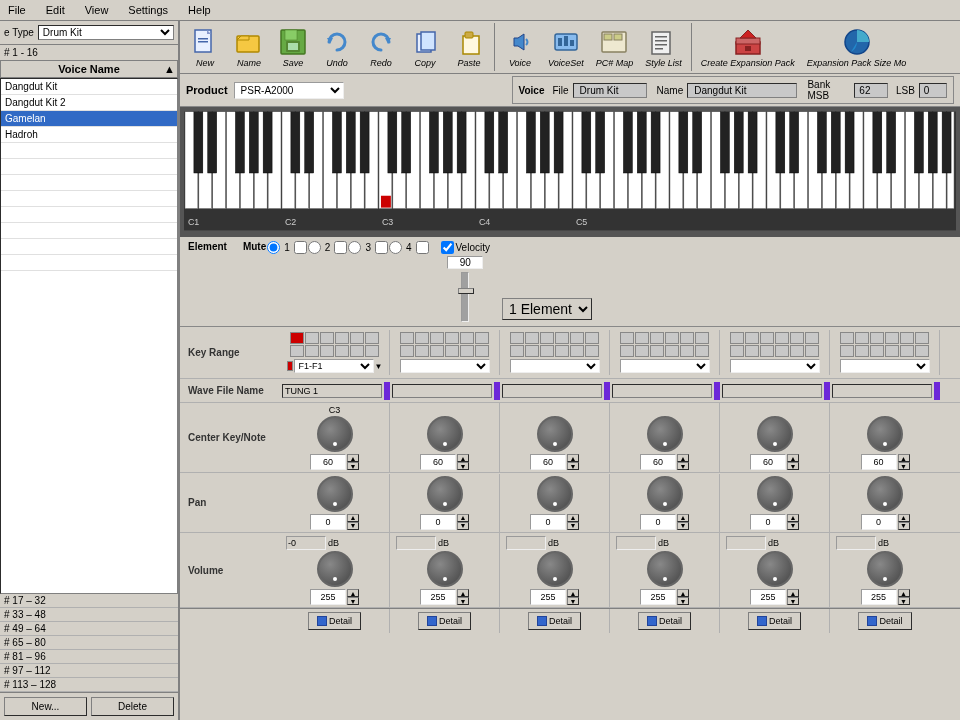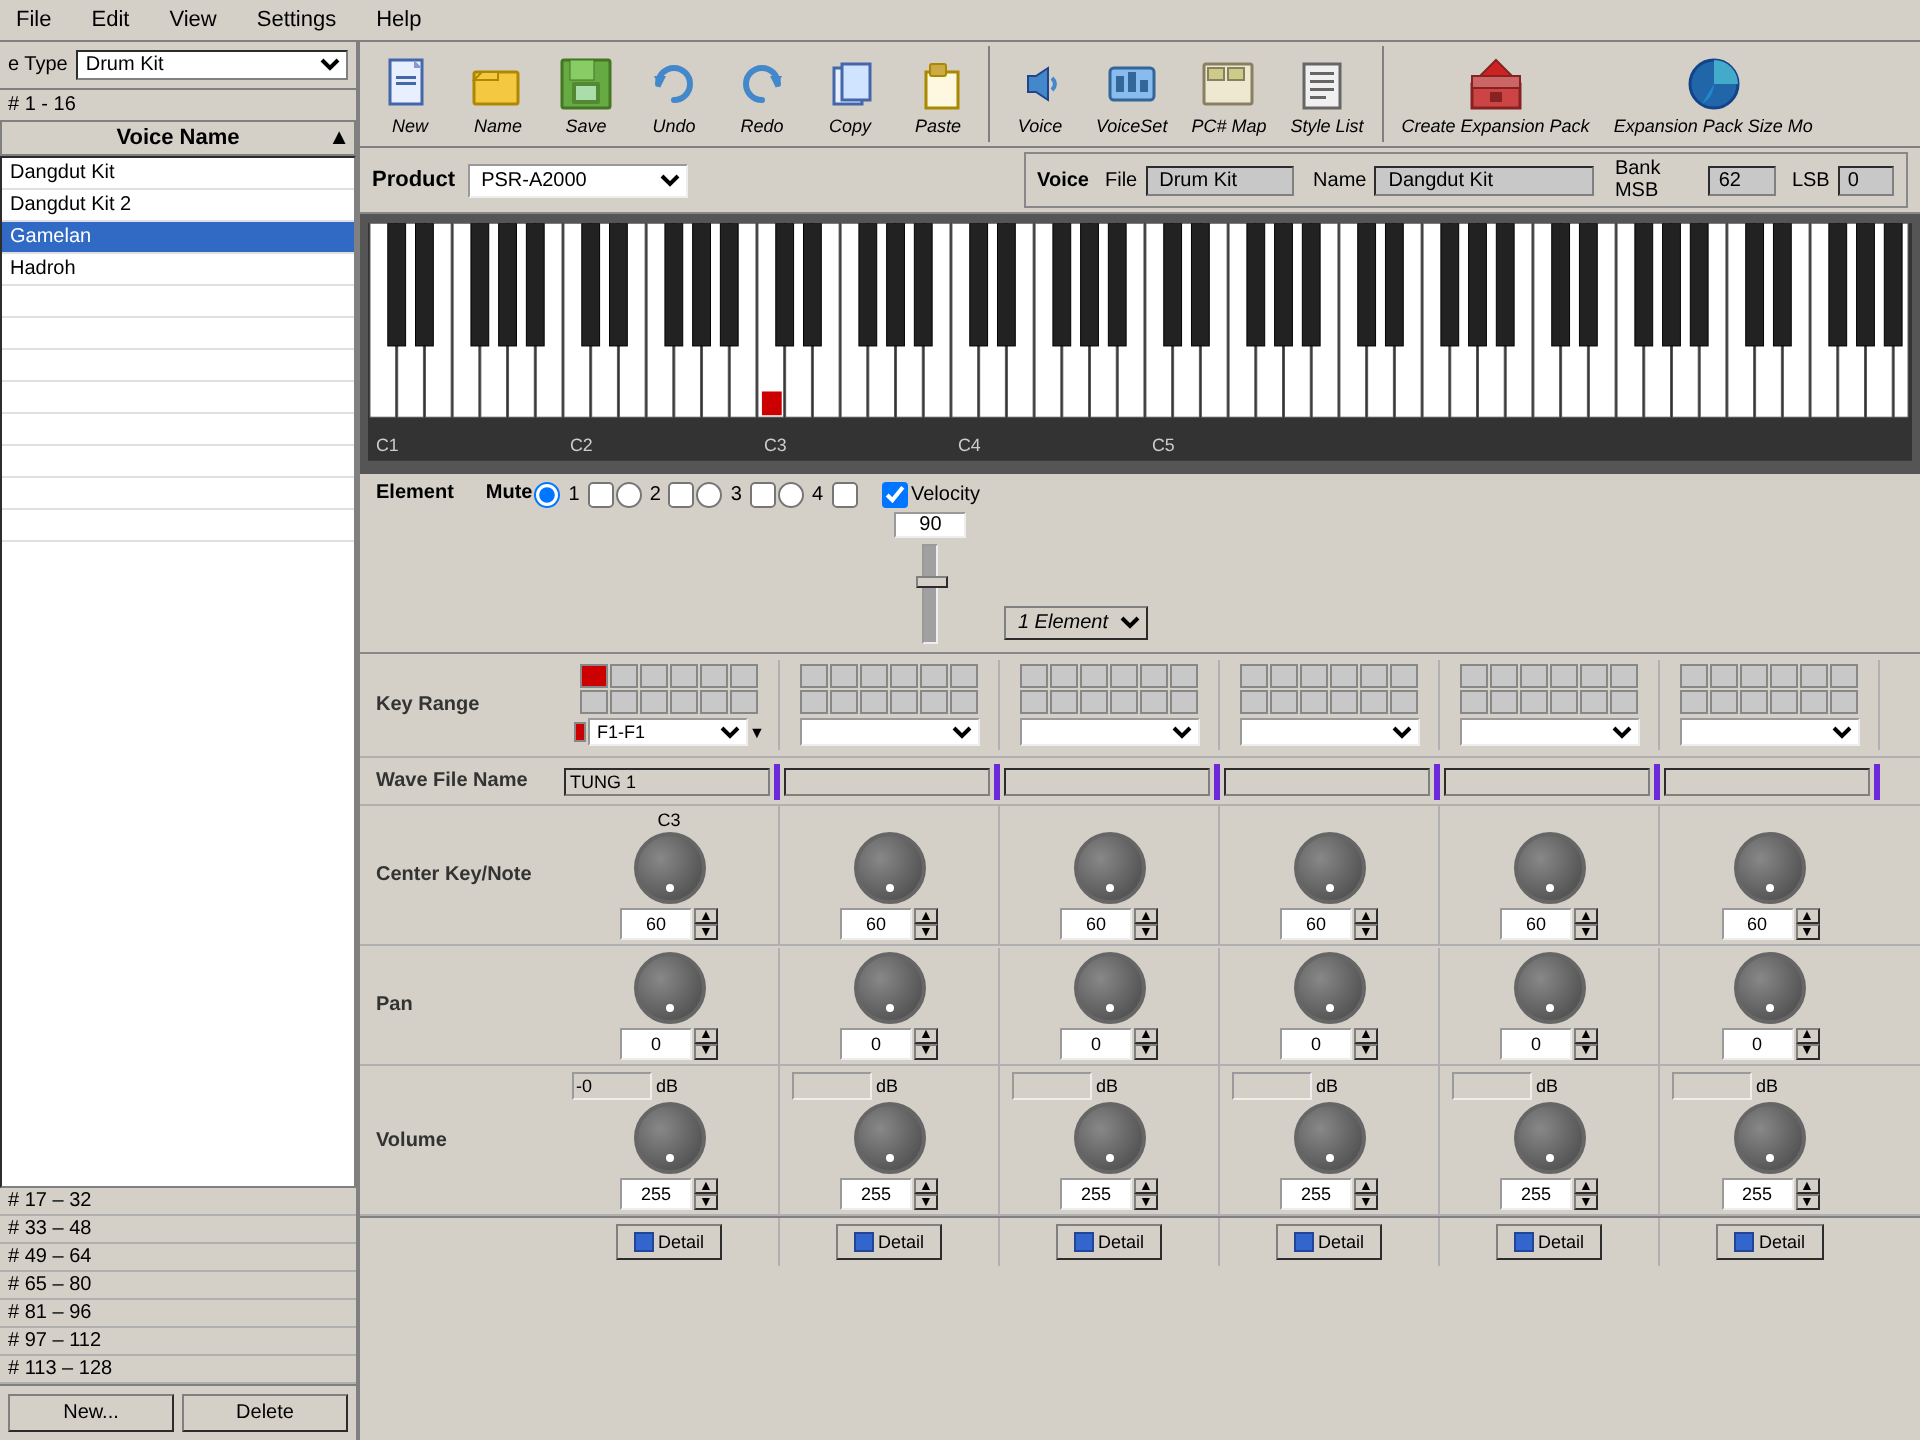--- a/index.html
+++ b/index.html
@@ -51,21 +51,21 @@
 
     .param-row { display: flex; align-items: center; border-bottom: 1px solid #b0b0b0; min-height: 28px; }
     .param-row-label { width: 100px; font-size: 10px; padding: 2px 8px; font-weight: bold; flex-shrink: 0; color: #333; }
 
     .param-cols { display: flex; flex: 1; overflow: hidden; }
 
     
     .key-range-col { width: 110px; flex-shrink: 0; border-right: 1px solid #b0b0b0; display: flex; flex-direction: column; align-items: center; padding: 2px; }
 
     
-    .wave-col { width: 110px; flex-shrink: 0; border-right: 3px solid #6d28d9; display: flex; align-items: center; padding: 2px; }
+    .wave-col { width: 110px; flex-shrink: 0; border-right: 6px solid #6d28d9; display: flex; align-items: center; padding: 2px; }
     .wave-input { font-size: 9px; width: 100%; background: #d4d0c8; border: 1px inset #808080; padding: 1px 2px; }
 
     
     .knob-col { width: 110px; flex-shrink: 0; border-right: 1px solid #b0b0b0; display: flex; flex-direction: column; align-items: center; padding: 2px; }
     .knob { width: 36px; height: 36px; border-radius: 50%; background: radial-gradient(circle at 35% 35%, #888, #444); position: relative; cursor: pointer; border: 2px solid #666; }
     .knob-dot { width: 4px; height: 4px; background: white; border-radius: 50%; position: absolute; bottom: 4px; left: 50%; transform: translateX(-50%); }
     .knob-val-row { display: flex; gap: 1px; margin-top: 2px; }
     .knob-val { width: 36px; text-align: center; background: white; border: 1px inset; font-size: 9px; padding: 1px; }
     .knob-spin { display: flex; flex-direction: column; }
     .spin-up, .spin-dn { width: 12px; height: 8px; background: #d4d0c8; border: 1px outset #808080; font-size: 7px; cursor: pointer; display: flex; align-items: center; justify-content: center; }
@@ -495,21 +495,21 @@
             <span style="font-size:10px;">Velocity</span>
           </div>
           <input type="text" style="width: 36px; text-align: center; font-size: 10px; border: 1px inset; margin-top: 2px;" value="90">
 
           <div style="width:8px;height:50px;background:#a0a0a0;border:1px inset;position:relative;margin-top:3px;">
             <div style="width:16px;height:6px;background:#d4d0c8;border:1px outset #808080;position:absolute;left:-4px;top:15px;cursor:pointer;"></div>
           </div>
         </div>
 
         <div style="display:flex;align-items:flex-end;height:100%;padding-bottom:2px;margin-left:4px;">
-          <select style="font-size:10px;border:1px outset #808080;background:#d4d0c8;padding:1px 2px;font-style:italic;">
+          <select style="font-size:14px;border:1px outset #808080;background:#d4d0c8;padding:1px 2px;">
             <option>1 Element</option>
           </select>
         </div>
       </div>
 
       <div class="params-area" style="flex:1;overflow:hidden;">
 
         <div class="param-row" style="min-height:52px;">
           <div class="param-row-label">Key Range</div>
           <div class="param-cols">

